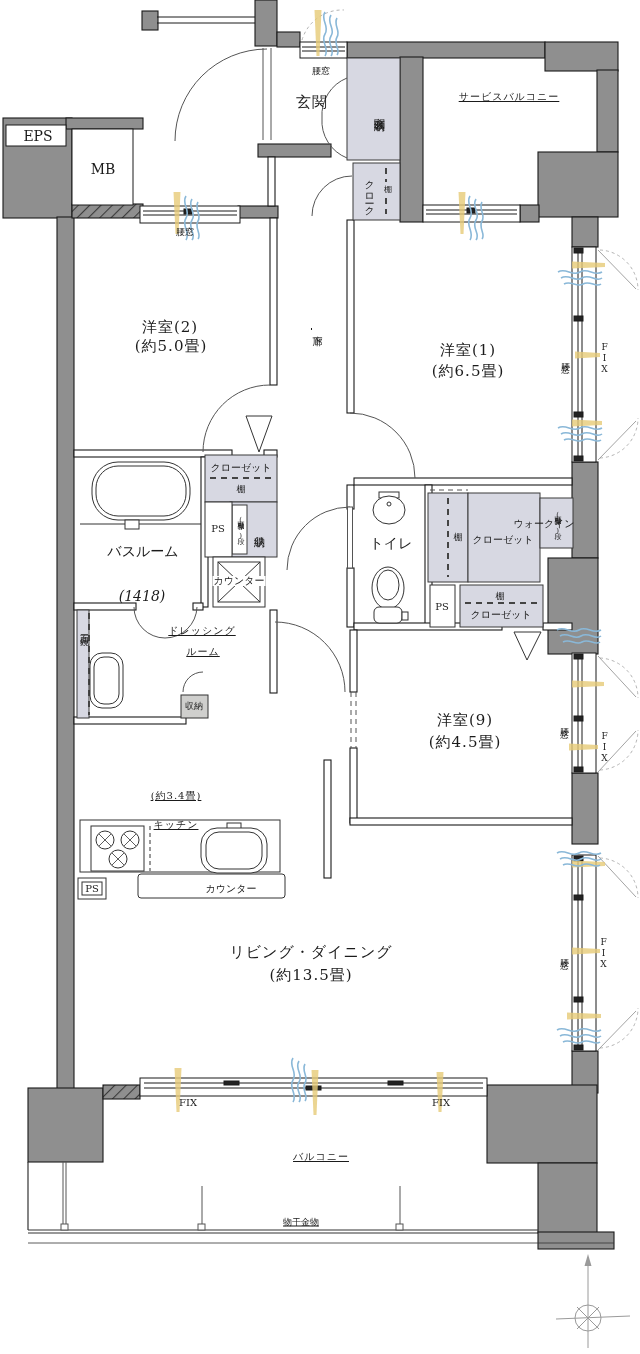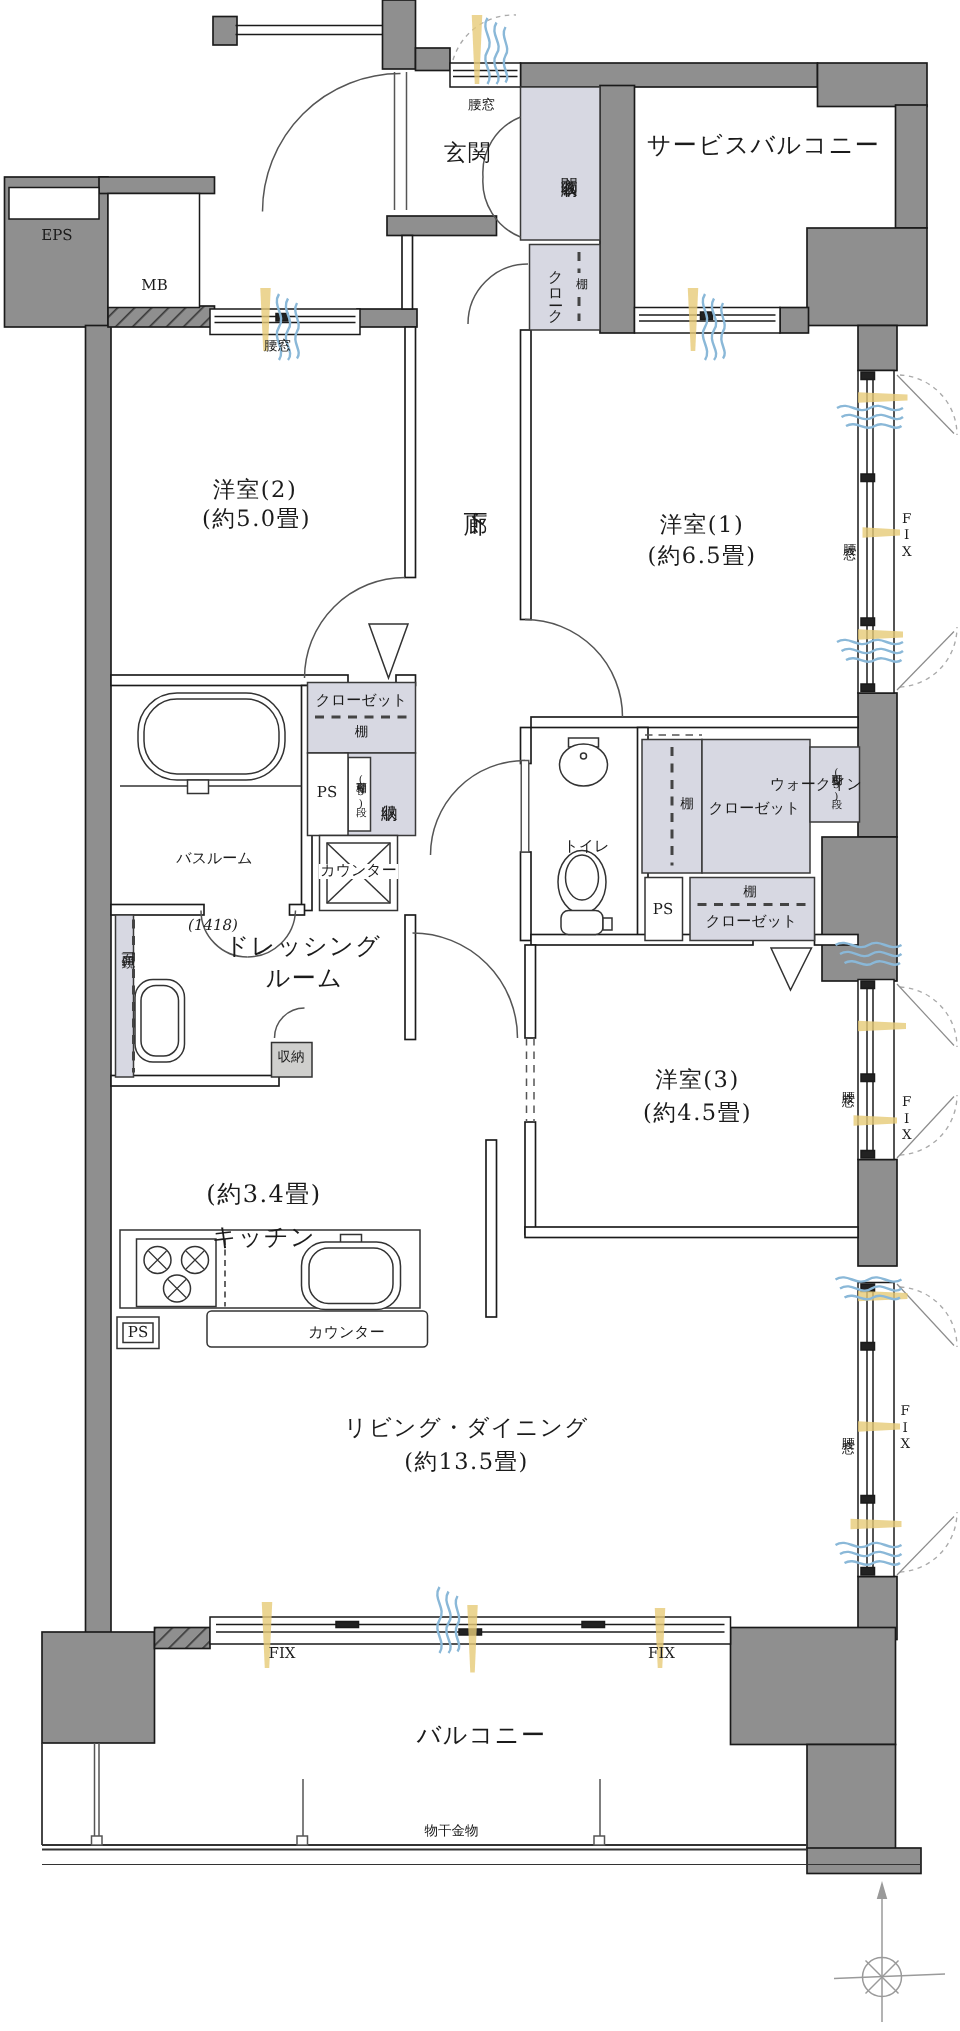--- a/index.html
+++ b/index.html
@@ -3,22 +3,22 @@
 <meta charset="utf-8">
 <style>
   html,body{margin:0;padding:0;background:#ffffff;}
   #plan{position:relative;width:640px;height:1354px;background:#ffffff;overflow:hidden;
         font-family:"DejaVu Serif","Liberation Serif",serif;color:#1b1b1b;}
   #plan svg{position:absolute;left:0;top:0;}
   .lbl{position:absolute;transform:translate(-50%,-50%);white-space:nowrap;
        font-family:"DejaVu Serif","Liberation Serif",serif;color:#1b1b1b;line-height:1;}
   .v{writing-mode:vertical-rl;text-orientation:upright;letter-spacing:1px;}
   .fs15{font-size:15px;letter-spacing:1px;}
-  .fs14{font-size:16px;letter-spacing:1px;}
-  .fs13{font-size:10px;margin-top:22px;}
+  .fs14{font-size:10px;letter-spacing:1px;text-decoration:underline;}
+  .fs13{font-size:14px;}
   .fs11{font-size:11px;}
   .fs10{font-size:10px;}
   .fs9{font-size:9px;}
   .fs8{font-size:8px;}
   .fs7{font-size:7px;letter-spacing:0;}
   .wbg{background:#ffffff;padding:0 1px;}
 </style>
 </head>
 <body>
 
@@ -357,28 +357,28 @@
 <div class="lbl fs14" style="left:202px;top:631px;">ドレッシング</div>
 <div class="lbl fs14" style="left:203px;top:652px;">ルーム</div>
 <div class="lbl fs9 v" style="left:84px;top:629px;">三面鏡</div>
 <div class="lbl fs9" style="left:194px;top:706px;">収納</div>
 
 <div class="lbl fs14" style="left:176px;top:801px;margin-top:24px;">キッチン</div>
 <div class="lbl fs14" style="left:176px;top:796px;">(約3.4畳)</div>
 <div class="lbl fs10" style="left:231px;top:889px;">カウンター</div>
 <div class="lbl fs10" style="left:92px;top:889px;">PS</div>
 
-<div class="lbl fs15" style="left:465px;top:720px;">洋室(3)</div>
+<div class="lbl fs15" style="left:465px;top:720px;">洋室(9)</div>
 <div class="lbl fs15" style="left:465px;top:742px;">(約4.5畳)</div>
 <div class="lbl fs9 v" style="left:564px;top:722px;">腰窓</div>
 <div class="lbl fs9 v" style="left:604px;top:747px;">FIX</div>
 
 <div class="lbl fs15" style="left:311px;top:952px;">リビング・ダイニング</div>
 <div class="lbl fs15" style="left:311px;top:975px;">(約13.5畳)</div>
 <div class="lbl fs9 v" style="left:564px;top:953px;">腰窓</div>
 <div class="lbl fs9 v" style="left:603px;top:953px;">FIX</div>
 
 <div class="lbl fs10" style="left:188px;top:1103px;">FIX</div>
 <div class="lbl fs10" style="left:441px;top:1103px;">FIX</div>
 <div class="lbl fs14" style="left:321px;top:1157px;">バルコニー</div>
-<div class="lbl fs9" style="left:301px;top:1222px;">物干金物</div>
+<div class="lbl fs9" style="left:301px;top:1222px;text-decoration:underline;">物干金物</div>
 
 </div>
 
 </body></html>

